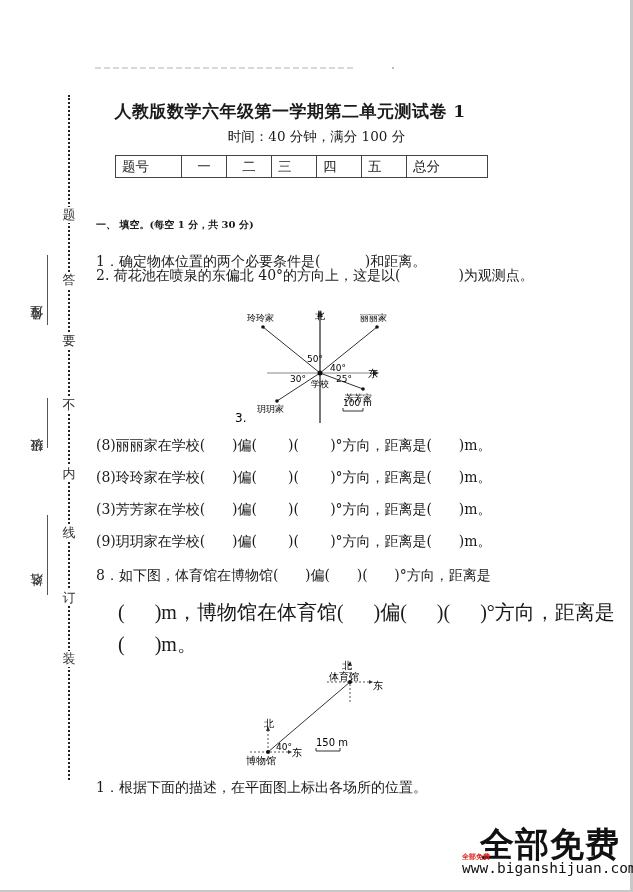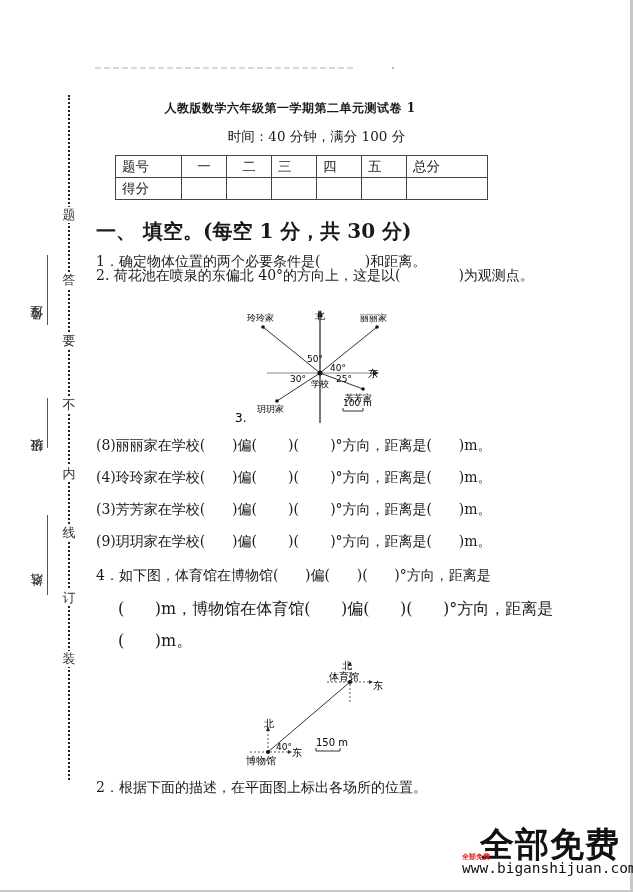--- a/index.html
+++ b/index.html
@@ -12,31 +12,31 @@
   .faint-dot{position:absolute;left:392px;top:67px;width:2px;height:2px;background:#bbb;}
 
   
   .dots{position:absolute;left:68px;top:95px;width:0;height:685px;border-left:2px dotted #222;}
   .mchar{position:absolute;left:61px;width:16px;background:#fff;font-size:13px;line-height:16px;
          text-align:center;color:#333;font-family:"DejaVu Sans","Liberation Sans",sans-serif;}
   .vlabel{position:absolute;left:28px;writing-mode:vertical-rl;transform:rotate(180deg);
           font-size:13px;color:#333;font-family:"DejaVu Sans","Liberation Sans",sans-serif;}
   .vline{position:absolute;left:47px;width:1px;background:#555;}
 
-  .title{position:absolute;left:0;width:580px;top:100px;text-align:center;font-size:12px;font-weight:bold;letter-spacing:0.5px;}
+  .title{position:absolute;left:0;width:580px;top:100px;text-align:center;font-size:17px;font-weight:bold;letter-spacing:0.5px;}
   .subtitle{position:absolute;left:0;width:633px;top:128px;text-align:center;font-size:13.5px;}
 
   table.score{position:absolute;left:115px;top:155px;border-collapse:collapse;font-size:13.5px;
               font-family:"DejaVu Sans","Liberation Sans",sans-serif;}
   table.score td{border:1px solid #444;height:21px;padding:0 6px;}
   table.score td.c{text-align:center;}
 
-  .sec{position:absolute;left:96px;top:218px;font-size:20px;font-weight:bold;}
+  .sec{position:absolute;left:96px;top:218px;font-size:10px;font-weight:bold;}
   .line{position:absolute;left:96px;font-size:14px;white-space:pre;}
-  .pad{position:absolute;font-size:16px;white-space:pre;}
+  .pad{position:absolute;font-size:20px;white-space:pre;font-family:Liberation Serif, serif;}
 
   svg text{font-family:"DejaVu Sans","Liberation Sans",sans-serif;}
 
   .logo{position:absolute;left:480px;top:822px;font-size:34px;font-weight:bold;letter-spacing:1px;
         font-family:"DejaVu Sans","Liberation Sans",sans-serif;color:#111;}
   .logo-badge{position:absolute;left:462px;top:852px;font-size:7px;color:#d22;font-weight:bold;
         font-family:"DejaVu Sans","Liberation Sans",sans-serif;}
   .logo-url{position:absolute;left:462px;top:860px;font-size:14.5px;font-family:"DejaVu Sans Mono","Liberation Mono",monospace;color:#111;}
 </style>
 </head>
@@ -71,29 +71,20 @@
   <tbody>
       <tr>
     <td style="width:53px">题号</td>
     <td class="c" style="width:32px">一</td>
     <td class="c" style="width:32px">二</td>
     <td style="width:32px">三</td>
     <td style="width:32px">四</td>
     <td style="width:32px">五</td>
     <td style="width:68px">总分</td>
   </tr>
-  <tr>
-    <td>得分</td>
-    <td></td>
-    <td></td>
-    <td></td>
-    <td></td>
-    <td></td>
-    <td></td>
-  </tr>
 </tbody>
   </table>
 
 <div class="sec">一、  填空。(每空 1 分，共 30 分)</div>
 <div class="line" style="top:253px">1．确定物体位置的两个必要条件是(          )和距离。</div>
 <div class="line" style="top:267px">2. 荷花池在喷泉的东偏北 40°的方向上，这是以(             )为观测点。</div>
 
 <svg style="position:absolute;left:220px;top:305px" width="200" height="125" viewBox="0 0 200 125">
   <line x1="47" y1="68" x2="153" y2="68" stroke="#888" stroke-width="1"></line>
   <polygon points="153,65 159,68 153,71" fill="#333"></polygon>
@@ -120,25 +111,25 @@
   <text x="37" y="107" font-size="9">玥玥家</text>
   <text x="87" y="57" font-size="9">50°</text>
   <text x="110" y="66" font-size="9">40°</text>
   <text x="70" y="77" font-size="9">30°</text>
   <text x="116" y="77" font-size="9">25°</text>
   <text x="123" y="101" font-size="9">100 m</text>
   <text x="15" y="117" font-size="12">3.</text>
 </svg>
 
 <div class="line" style="top:437px">(8)丽丽家在学校(      )偏(       )(       )°方向，距离是(      )m。</div>
-<div class="line" style="top:469px">(4)玲玲家在学校(      )偏(       )(       )°方向，距离是(      )m。</div>
+<div class="line" style="top:469px">(8)玲玲家在学校(      )偏(       )(       )°方向，距离是(      )m。</div>
 <div class="line" style="top:501px">(3)芳芳家在学校(      )偏(       )(       )°方向，距离是(      )m。</div>
 <div class="line" style="top:533px">(9)玥玥家在学校(      )偏(       )(       )°方向，距离是(      )m。</div>
 
-<div class="line" style="top:567px">4．如下图，体育馆在博物馆(      )偏(      )(      )°方向，距离是</div>
+<div class="line" style="top:567px">8．如下图，体育馆在博物馆(      )偏(      )(      )°方向，距离是</div>
 <div class="pad" style="left:118px;top:599px">(      )m，博物馆在体育馆(      )偏(      )(      )°方向，距离是</div>
 <div class="pad" style="left:118px;top:631px">(      )m。</div>
 
 <svg style="position:absolute;left:230px;top:655px" width="170" height="115" viewBox="0 0 170 115">
   <line x1="38" y1="97" x2="120" y2="27" stroke="#333" stroke-width="1"></line>
   <line x1="20" y1="97" x2="58" y2="97" stroke="#555" stroke-dasharray="2,2"></line>
   <polygon points="58,95 62,97 58,99" fill="#333"></polygon>
   <line x1="38" y1="97" x2="38" y2="74" stroke="#555" stroke-dasharray="2,2"></line>
   <polygon points="36,76 38,71 40,76" fill="#333"></polygon>
   <line x1="97" y1="27" x2="140" y2="27" stroke="#555" stroke-dasharray="2,2"></line>
@@ -153,17 +144,17 @@
   <text x="34" y="72" font-size="10">北</text>
   <text x="112" y="14" font-size="10">北</text>
   <text x="62" y="101" font-size="10">东</text>
   <text x="143" y="34" font-size="10">东</text>
   <text x="16" y="109" font-size="10">博物馆</text>
   <text x="99" y="25" font-size="10">体育馆</text>
   <text x="46" y="95" font-size="9">40°</text>
   <text x="86" y="91" font-size="10">150 m</text>
 </svg>
 
-<div class="line" style="top:779px">2．根据下面的描述，在平面图上标出各场所的位置。</div>
+<div class="line" style="top:779px">1．根据下面的描述，在平面图上标出各场所的位置。</div>
 
 <div class="logo">全部免费</div>
 <div class="logo-badge">全部免费</div>
 <div class="logo-url">www.biganshijuan.com</div>
 
 </body></html>

